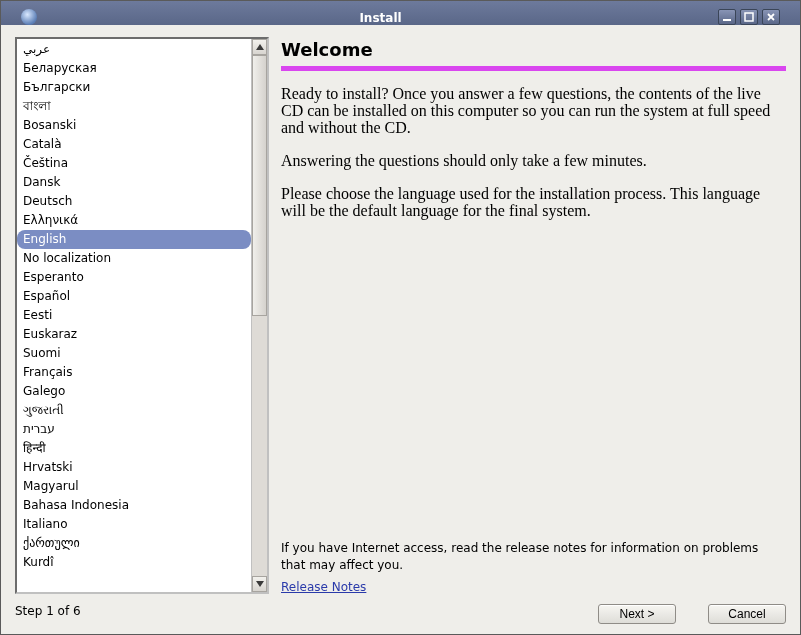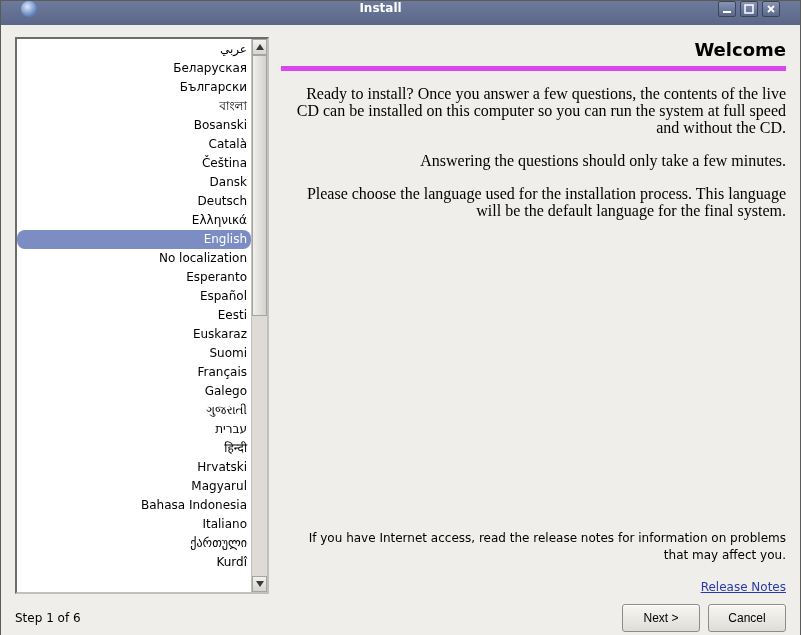--- a/index.html
+++ b/index.html
@@ -15,21 +15,21 @@
       width: 801px;
       height: 635px;
       display: flex;
       flex-direction: column;
       border: 1px solid #5a5a5a;
     }
     .titlebar {
       height: 24px;
       background: linear-gradient(to bottom, #6d7a9c 0%, #5a6788 100%);
       display: flex;
-      align-items: flex-start;
+      align-items: flex-end;
       padding: 0 20px;
       color: #fff;
       flex-shrink: 0;
     }
     .titlebar-icon {
       width: 16px;
       height: 16px;
       background: radial-gradient(circle at 40% 35%, #d9e8ff 0%, #5a7db5 70%);
       border-radius: 50%;
       margin-right: 6px;
@@ -62,21 +62,20 @@
       background: #efeeea;
       display: flex;
       flex-direction: column;
       padding: 12px 14px 10px 14px;
     }
     .main {
       flex: 1;
       display: flex;
       gap: 12px;
       min-height: 0;
-      text-align: right;
     }
     .listwrap {
       width: 254px;
       height: 557px;
       border: 2px inset #c0c0c0;
       background: #fff;
       display: flex;
       flex-shrink: 0;
     }
     .list {
@@ -149,42 +148,42 @@
       line-height: 17px;
       color: #000;
       margin-bottom: 16px;
       font-family: Liberation Serif, serif;
     }
     .spacer { flex: 1; }
     .internet-note {
       font-size: 12px;
       line-height: 17px;
       color: #000;
-      margin-bottom: 16px;
+      margin-bottom: 6px;
     }
     .link {
       color: #2a3aaa;
       text-decoration: underline;
       cursor: pointer;
       font-size: 12px;
       display: inline-block;
     }
     .footer {
       display: flex;
-      align-items: center;
       padding-top: 10px;
+      gap: 24px;
     }
     .step {
       font-size: 12px;
       color: #000;
     }
     .footer-spacer { flex: 1; }
     .btn {
       min-width: 78px;
-      height: 28px;
+      height: 20px;
       padding: 0 14px;
       background: linear-gradient(to bottom, #f7f6f2, #deddD8);
       border: 1px solid #8f8c87;
       border-radius: 3px;
       font-size: 12px;
       color: #000;
       cursor: pointer;
       margin-left: 8px;
       box-shadow: inset 0 1px 0 #fff;
     }

